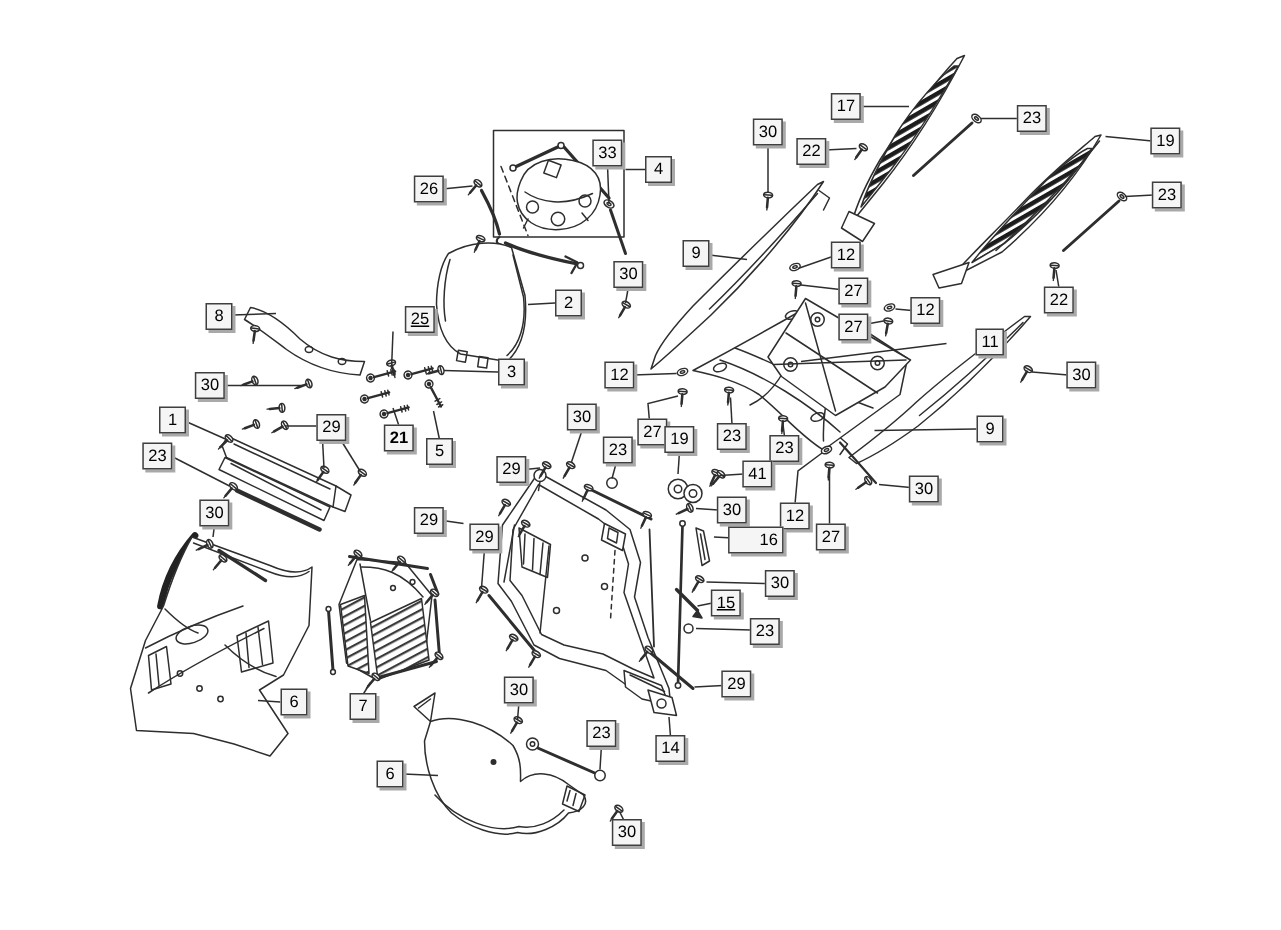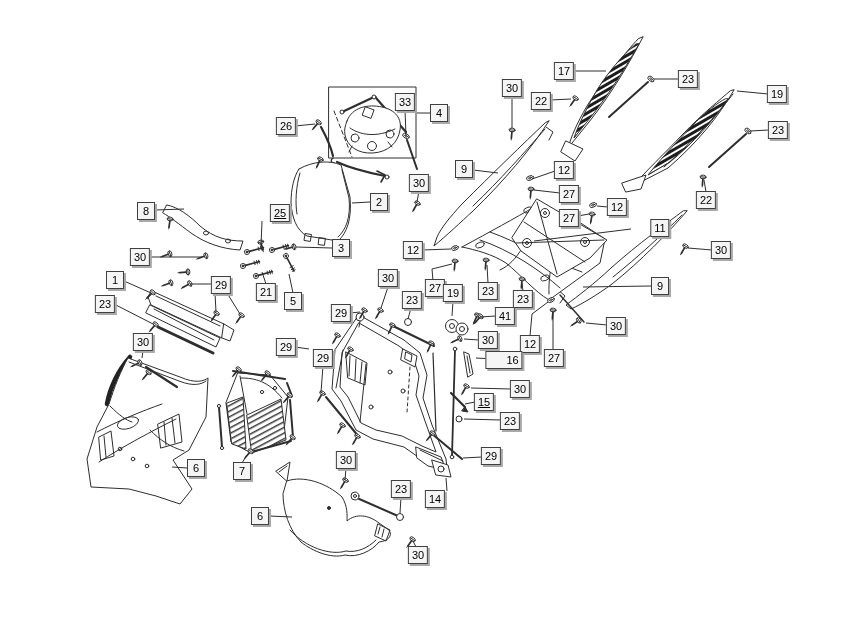--- a/index.html
+++ b/index.html
@@ -389,21 +389,21 @@
       <div class="callout" style="left: 617px; top: 207px;">12</div>
       <div class="callout" style="left: 569px; top: 218px;">27</div>
       <div class="callout" style="left: 660px; top: 228px;">11</div>
       <div class="callout" style="left: 706px; top: 200px;">22</div>
       <div class="callout" style="left: 721px; top: 250px;">30</div>
       <div class="callout" style="left: 660px; top: 286px;">9</div>
       <div class="callout" style="left: 341px; top: 248px;">3</div>
       <div class="callout" style="left: 140px; top: 257px;">30</div>
       <div class="callout" style="left: 115px; top: 280px;">1</div>
       <div class="callout" style="left: 221px; top: 285px;">29</div>
-      <div class="callout" style="left: 266px; top: 292px;">21</div>
+      <div class="callout" style="left: 266px; top: 292px; font-weight: bold;">21</div>
       <div class="callout" style="left: 293px; top: 301px;">5</div>
       <div class="callout" style="left: 105px; top: 304px;">23</div>
       <div class="callout" style="left: 413px; top: 250px;">12</div>
       <div class="callout" style="left: 388px; top: 278px;">30</div>
       <div class="callout" style="left: 435px; top: 288px;">27</div>
       <div class="callout" style="left: 453px; top: 293px;">19</div>
       <div class="callout" style="left: 412px; top: 300px;">23</div>
       <div class="callout" style="left: 488px; top: 291px;">23</div>
       <div class="callout" style="left: 523px; top: 299px;">23</div>
       <div class="callout" style="left: 505px; top: 316px;">41</div>
@@ -417,18 +417,18 @@
       <div class="callout" style="left: 323px; top: 358px;">29</div>
       <div class="callout" style="left: 504px; top: 360px; padding-left: 20px;">16</div>
       <div class="callout" style="left: 520px; top: 389px;">30</div>
       <div class="callout" style="left: 484px; top: 402px; text-decoration: underline;">15</div>
       <div class="callout" style="left: 510px; top: 421px;">23</div>
       <div class="callout" style="left: 491px; top: 456px;">29</div>
       <div class="callout" style="left: 196px; top: 468px;">6</div>
       <div class="callout" style="left: 242px; top: 471px;">7</div>
       <div class="callout" style="left: 346px; top: 460px;">30</div>
       <div class="callout" style="left: 401px; top: 489px;">23</div>
-      <div class="callout" style="left: 435px; top: 499px;">14</div>
+      <div class="callout" style="left: 447px; top: 499px;">14</div>
       <div class="callout" style="left: 260px; top: 516px;">6</div>
       <div class="callout" style="left: 418px; top: 555px;">30</div>
     </div>
 
 </div>
 
 </body></html>

